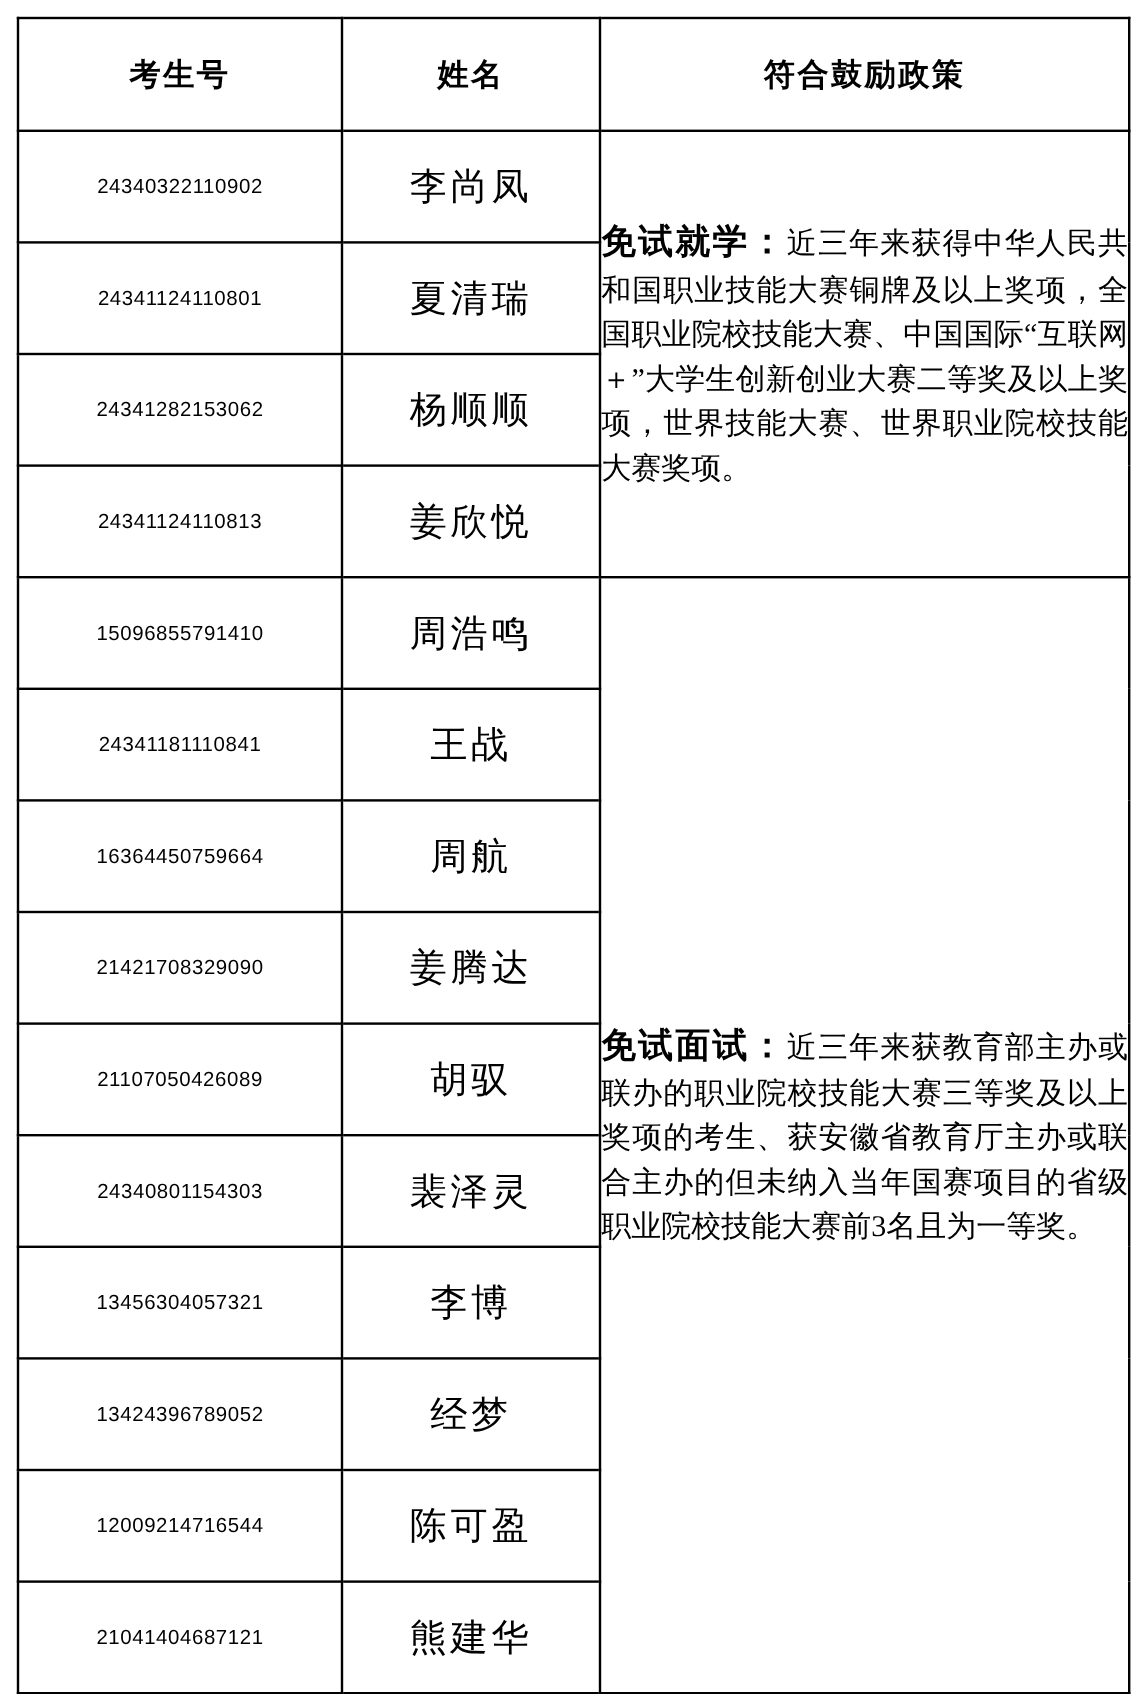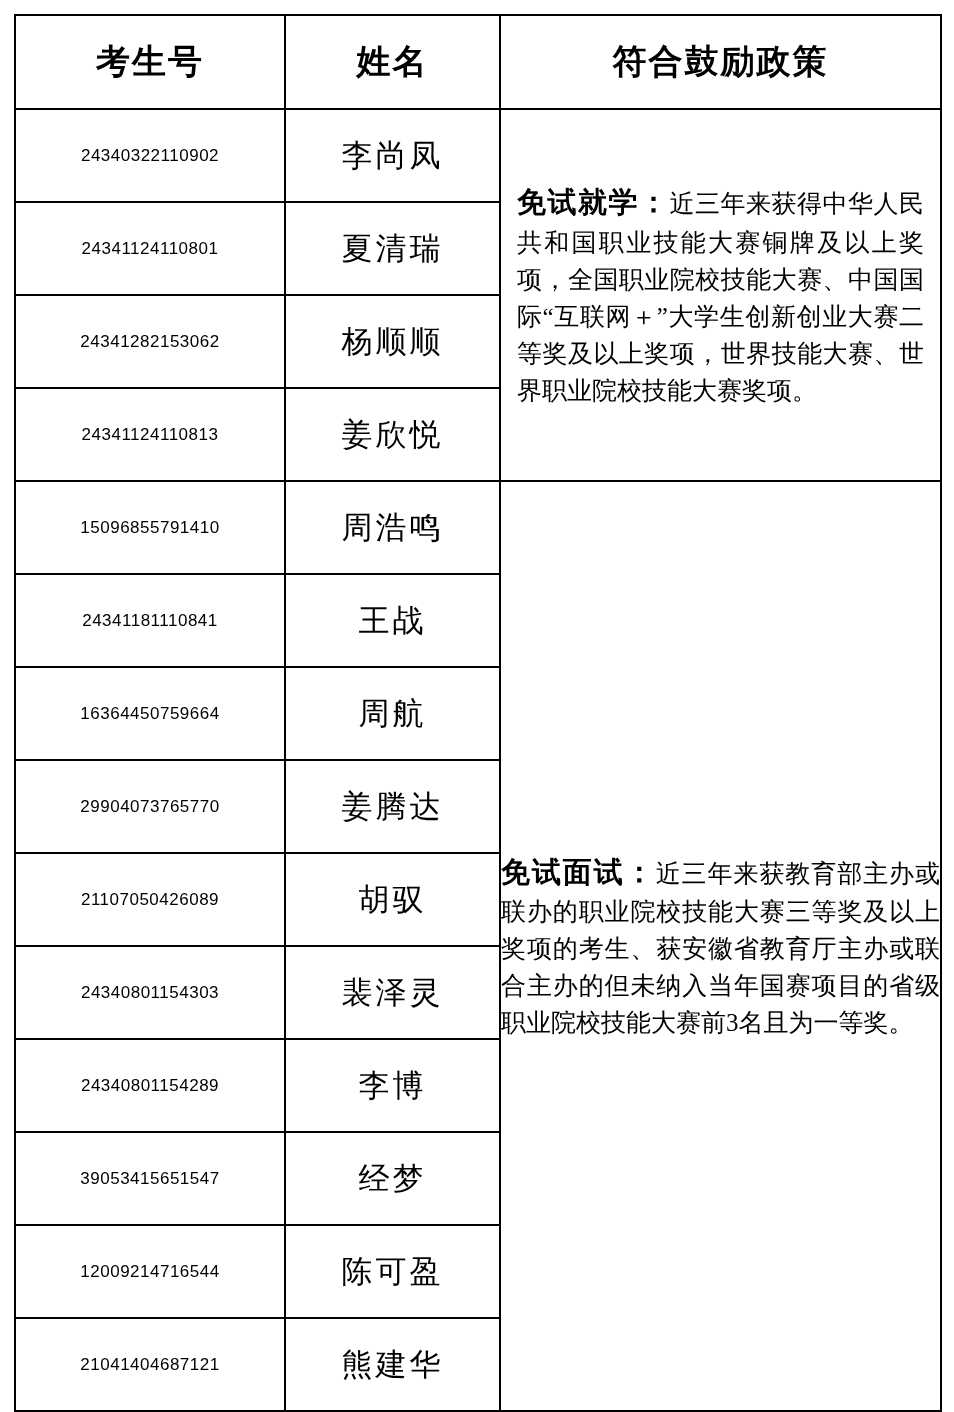--- a/index.html
+++ b/index.html
@@ -37,21 +37,21 @@
   }
   col.c-exam { width: 270px; }
   col.c-name { width: 215px; }
   col.c-policy { width: 441px; }
 
   
   .hdr {
     height: 92px;
     font-family: Liberation Sans, sans-serif;
     font-weight: bold;
-    font-size: 34px;
+    font-size: 26px;
     letter-spacing: 2px;
   }
 
   
   .cell-id {
     height: 91px;
     font-family: "Liberation Sans", "DejaVu Sans", sans-serif;
     font-size: 17px;
     letter-spacing: 0.5px;
   }
@@ -73,21 +73,21 @@
     line-height: 1.48;
     text-align: justify;
     text-justify: inter-ideograph;
   }
   .policy-title {
     font-family: "Liberation Sans", "DejaVu Sans", sans-serif;
     font-weight: bold;
     font-size: 29px;
     letter-spacing: 1px;
   }
-  .policy-group-1 .policy-para { margin: 16px; }
+  .policy-group-1 .policy-para { margin: 0; }
   .policy-group-2 .policy-para { margin: 0; }
 </style>
 </head>
 <body>
 
 <div class="page">
   <table class="policy-table">
     <colgroup>
       <col class="c-exam">
       <col class="c-name">
@@ -131,37 +131,37 @@
       </tr>
       <tr>
         <td class="cell-id">24341181110841</td>
         <td class="cell-name">王战</td>
       </tr>
       <tr>
         <td class="cell-id">16364450759664</td>
         <td class="cell-name">周航</td>
       </tr>
       <tr>
-        <td class="cell-id">29904073765770</td>
+        <td class="cell-id">21421708329090</td>
         <td class="cell-name">姜腾达</td>
       </tr>
       <tr>
         <td class="cell-id">21107050426089</td>
         <td class="cell-name">胡驭</td>
       </tr>
       <tr>
         <td class="cell-id">24340801154303</td>
         <td class="cell-name">裴泽灵</td>
       </tr>
       <tr>
-        <td class="cell-id">24340801154289</td>
+        <td class="cell-id">13456304057321</td>
         <td class="cell-name">李博</td>
       </tr>
       <tr>
-        <td class="cell-id">39053415651547</td>
+        <td class="cell-id">13424396789052</td>
         <td class="cell-name">经梦</td>
       </tr>
       <tr>
         <td class="cell-id">12009214716544</td>
         <td class="cell-name">陈可盈</td>
       </tr>
       <tr>
         <td class="cell-id">21041404687121</td>
         <td class="cell-name">熊建华</td>
       </tr>

